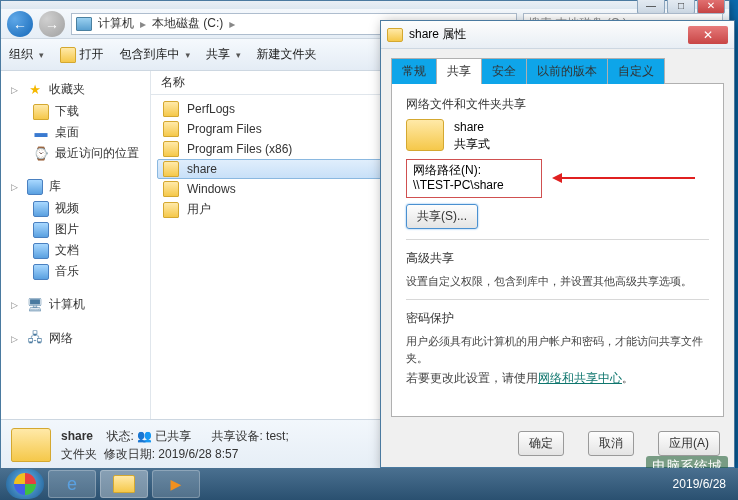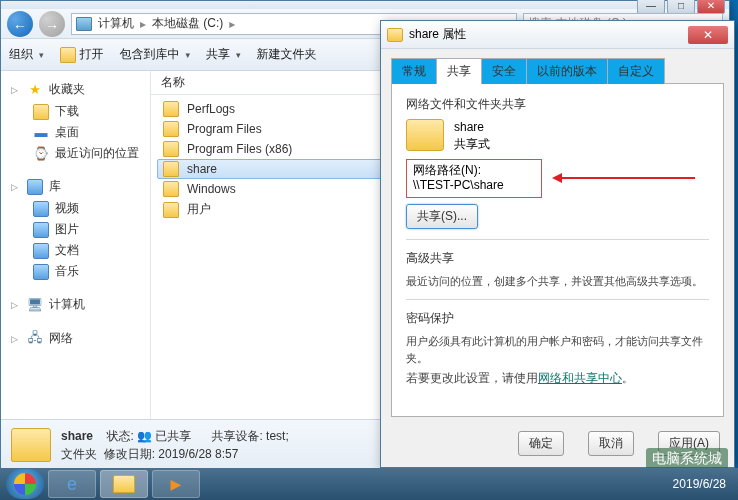--- a/index.html
+++ b/index.html
@@ -79,21 +79,21 @@
 .dlgbtns { display: flex; justify-content: flex-end; gap: 24px; padding: 6px 14px 10px; }
 
 
 .taskbar { position: absolute; left: 0; bottom: 0; width: 738px; height: 32px; background: linear-gradient(#4a7090,#2a5070); display: flex; align-items: center; padding: 0 6px; gap: 4px; }
 .startbtn { width: 38px; height: 30px; border-radius: 15px; background: radial-gradient(circle at 50% 45%, #6ab8f0, #1a5a90); display: flex; align-items: center; justify-content: center; }
 .orb { width: 22px; height: 22px; border-radius: 50%; background: conic-gradient(#e84040 0 25%, #40c040 25% 50%, #4060e8 50% 75%, #f0c020 75% 100%); }
 .taskbtn { width: 48px; height: 28px; background: rgba(255,255,255,0.18); border: 1px solid rgba(255,255,255,0.25); border-radius: 3px; display: flex; align-items: center; justify-content: center; }
 .taskbtn.active { background: rgba(255,255,255,0.35); }
 .taskbtn .ico.folder { width: 22px; height: 18px; }
 .clock { margin-left: auto; color: #fff; font-size: 11px; text-align: right; padding-right: 6px; line-height: 1.2; }
-.watermark { position: absolute; right: 10px; bottom: 30px; color: #fff; background: rgba(40,100,60,0.7); padding: 2px 6px; font-size: 14px; border-radius: 3px; opacity: 0.85; }
+.watermark { position: absolute; right: 10px; bottom: 22px; color: #fff; background: rgba(40,100,60,0.7); padding: 2px 6px; font-size: 14px; border-radius: 3px; opacity: 0.85; }
 </style>
 </head>
 <body>
 
 <div class="window">
   <div class="titlebar">
     <div class="winbtns">
       <div class="winbtn">—</div>
       <div class="winbtn">□</div>
       <div class="winbtn close">✕</div>
@@ -249,21 +249,21 @@
       </div>
     </div>
     <div class="pathbox">
       <div>网络路径(N):</div>
       <div>\\TEST-PC\share</div>
     </div>
     <span class="btn hl">共享(S)...</span>
 
     <hr class="sep">
     <div class="section-title">高级共享</div>
-    <div class="smalltext">最近访问的位置，创建多个共享，并设置其他高级共享选项。</div>
+    <div class="smalltext">设置自定义权限，包含到库中，并设置其他高级共享选项。</div>
 
     <hr class="sep">
     <div class="section-title">密码保护</div>
     <div class="smalltext">用户必须具有此计算机的用户帐户和密码，才能访问共享文件夹。</div>
     <div class="smalltext"><span>若要更改此设置，请使用</span><span class="link">网络和共享中心</span>。</div>
   </div>
   <div class="dlgbtns">
     <span class="btn">确定</span>
     <span class="btn">取消</span>
     <span class="btn">应用(A)</span>

